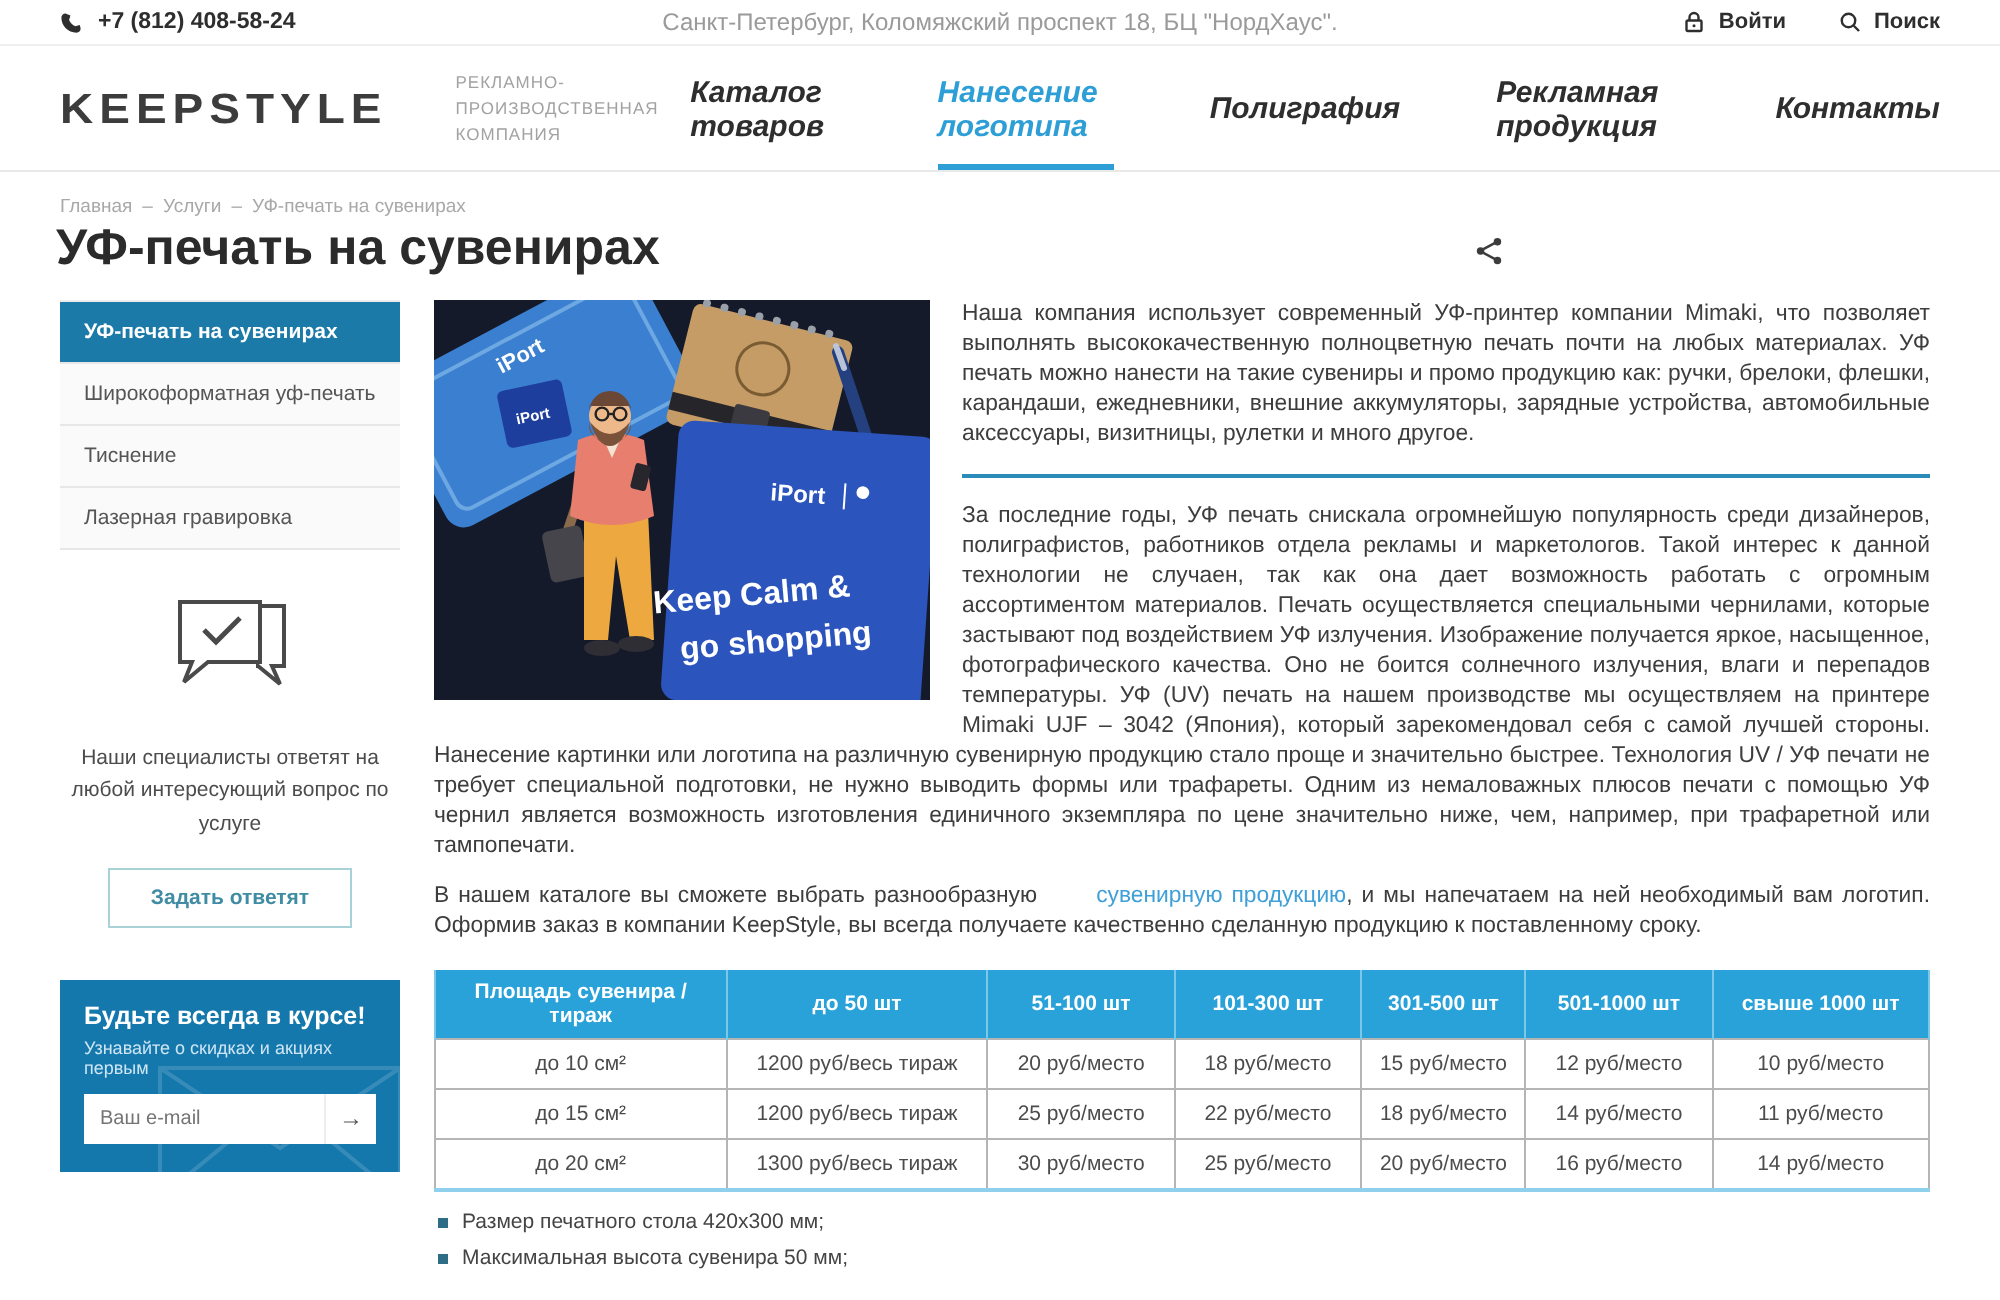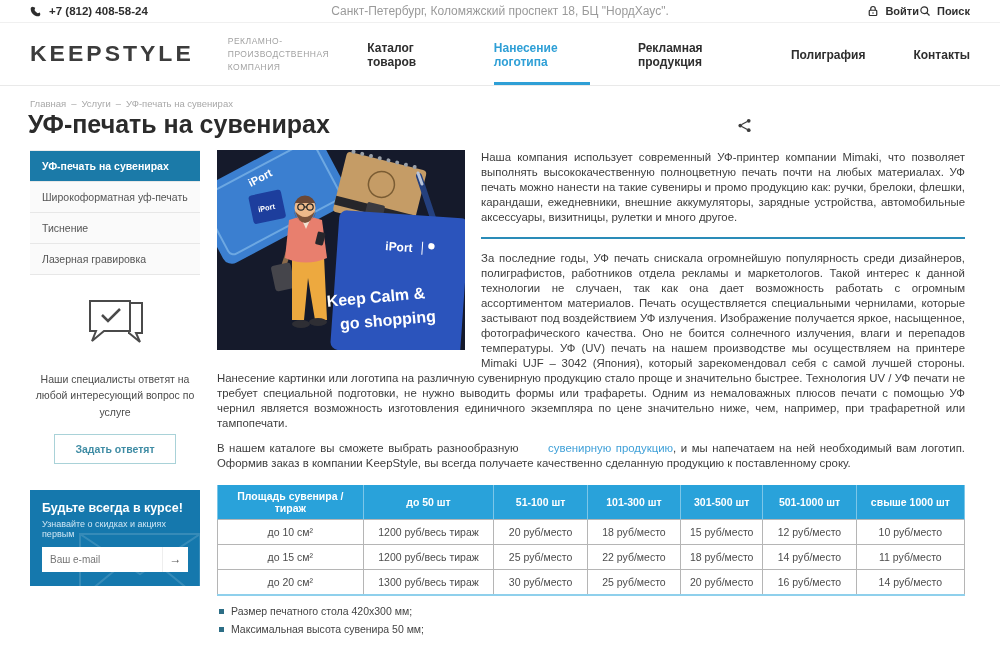--- a/index.html
+++ b/index.html
@@ -7,35 +7,35 @@
     font-family:"Liberation Sans", sans-serif; color:#3d3d3d; }
   .page { position:relative; width:800px; height:650px; background:#fff; }
 
   
   .topbar { position:absolute; left:0; top:0; width:1000px; height:23px;
     border-bottom:1px solid #f0f0f0; display:flex; align-items:center; padding:0 30px; }
   .topbar .phone { display:flex; align-items:center; gap:8px; font-weight:bold;
     font-size:11.5px; color:#2e2e2e; cursor:pointer; }
   .topbar .address { position:absolute; left:0; right:0; text-align:center;
     font-size:12px; color:#9a9a9a; pointer-events:none; }
-  .topbar .right { margin-left:auto; display:flex; align-items:flex-start; z-index:2; }
+  .topbar .right { margin-left:auto; display:flex; align-items:flex-start; gap:26px; z-index:2; }
   .topbar .tb-btn { display:flex; align-items:center; gap:6px; font-size:11px;
     font-weight:bold; color:#2e2e2e; cursor:pointer; }
   .icon svg { display:block; }
 
   
   .header { position:absolute; left:0; top:24px; width:1000px; height:62px;
     border-bottom:1px solid #e9e9e9; display:flex; align-items:stretch; padding:0 30px; }
   .logo { align-self:center; font-size:23px; font-weight:bold; letter-spacing:3px;
     color:#3c3c3c; text-transform:uppercase; transform:scaleY(.92); cursor:pointer; white-space:nowrap; }
   .tagline { align-self:center; margin-left:34px; font-size:8.5px; color:#a2a2a2;
     letter-spacing:.5px; line-height:1.5; text-transform:uppercase; }
   .nav { margin-left:auto; display:flex; gap:48px; }
-  .nav-item { display:flex; align-items:center; font-size:12px; font-weight:bold;
-    color:#2e2e2e; cursor:pointer; border-bottom:3px solid transparent; padding-top:3px; }
+  .nav-item { display:flex; align-items:center; font-size:15px; font-weight:bold;
+    color:#2e2e2e; cursor:pointer; border-bottom:3px solid transparent; padding-top:3px;font-style:italic; }
   .nav-item.active { color:#2e9fd6; border-bottom-color:#2e9fd6; }
 
   
   .breadcrumb { position:absolute; left:30px; top:98px; font-size:9.5px; color:#a8a8a8; }
   .breadcrumb span { cursor:pointer; }
   .breadcrumb .sep { margin:0 5px; cursor:default; }
   .page-title { position:absolute; left:28px; top:110px; font-size:25px; font-weight:bold; color:#2b2b2b; }
   .share { position:absolute; right:48px; top:118px; cursor:pointer; }
 
   
@@ -122,22 +122,22 @@
 
   <div class="header">
     <div class="logo">KeepStyle</div>
     <div class="tagline">
       <div>РЕКЛАМНО-ПРОИЗВОДСТВЕННАЯ</div>
       <div>КОМПАНИЯ</div>
     </div>
     <div class="nav">
       <div class="nav-item">Каталог товаров</div>
       <div class="nav-item active">Нанесение логотипа</div>
+      <div class="nav-item">Полиграфия</div>
       <div class="nav-item">Рекламная продукция</div>
-      <div class="nav-item">Полиграфия</div>
       <div class="nav-item">Контакты</div>
     </div>
   </div>
 
   <div class="breadcrumb">
     <span>Главная</span><span class="sep">–</span><span>Услуги</span><span class="sep">–</span><span>УФ-печать на сувенирах</span>
   </div>
   <h1 class="page-title">УФ-печать на сувенирах</h1>
   <div class="share">
     <svg width="15" height="15" viewBox="0 0 16 16">

